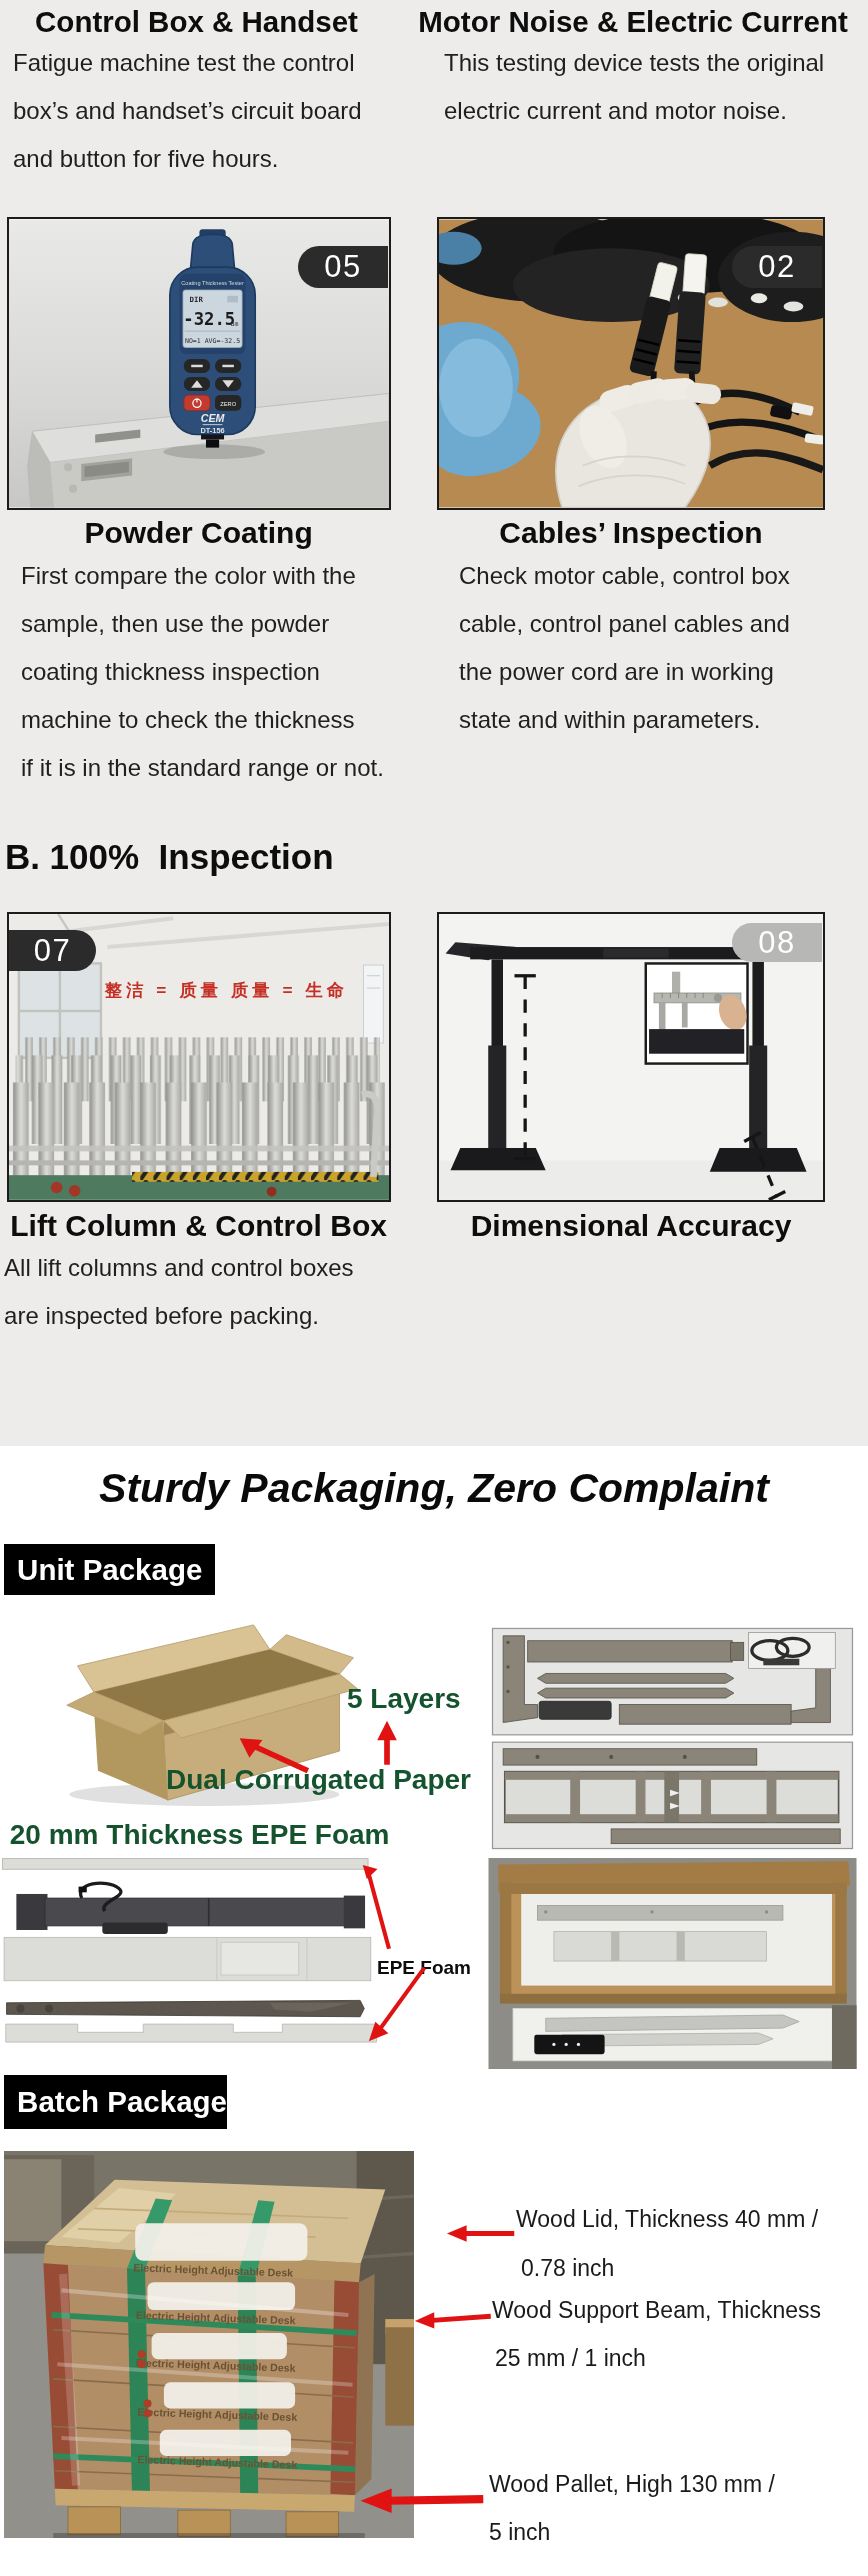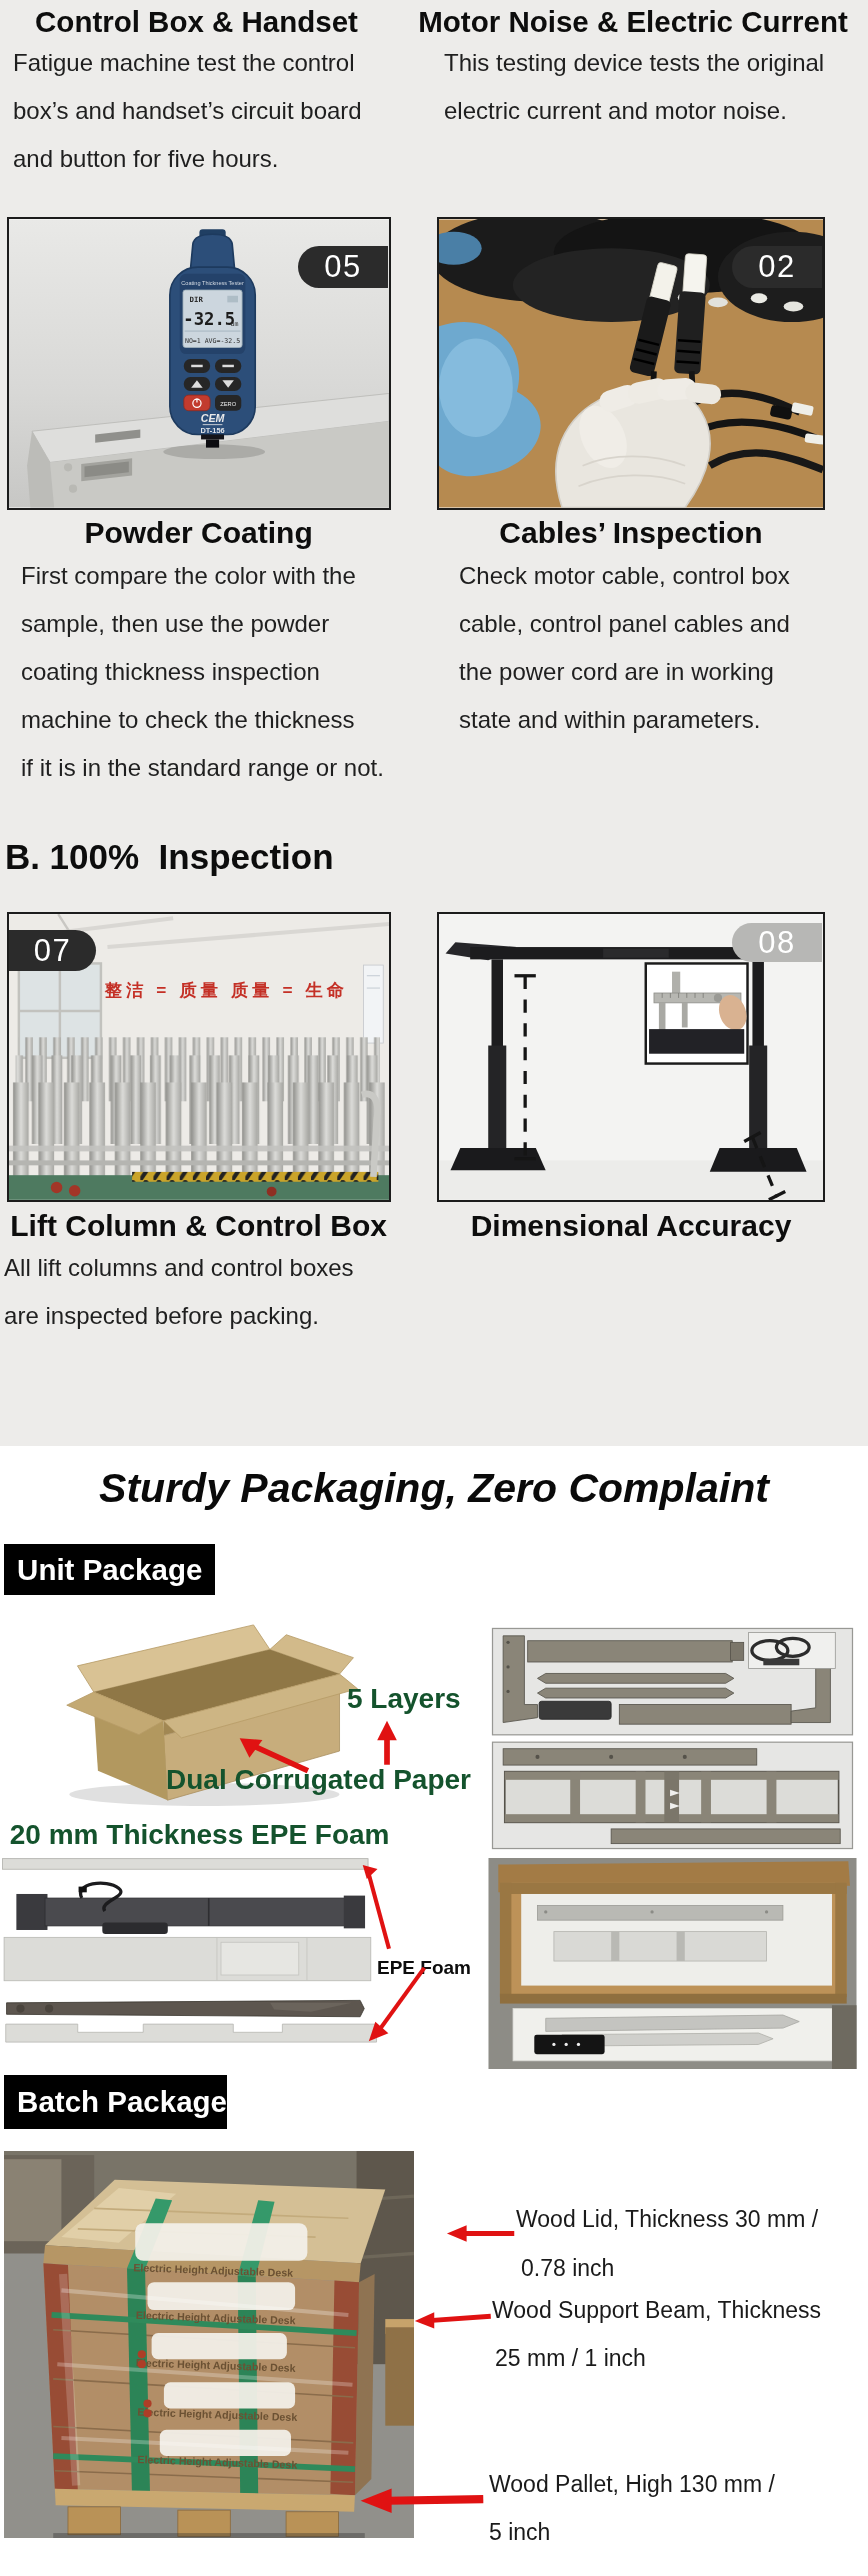--- a/index.html
+++ b/index.html
@@ -443,21 +443,21 @@
     <rect x="78" y="434" width="64" height="34" fill="#b99257" stroke="#8a6a3e"></rect>
     <rect x="212" y="438" width="64" height="32" fill="#b99257" stroke="#8a6a3e"></rect>
     <rect x="344" y="440" width="64" height="30" fill="#b99257" stroke="#8a6a3e"></rect>
     <rect x="60" y="466" width="380" height="6" fill="rgba(40,40,40,0.35)"></rect>
   </svg>
 
   <svg class="abs" style="left:442px;top:2222px;" width="78" height="23" viewBox="0 0 95 28">
     <line x1="88" y1="14" x2="26" y2="14" stroke="#e01212" stroke-width="6"></line>
     <polygon points="6,14 30,4 30,24" fill="#e01212"></polygon>
   </svg>
-  <div class="abs anno" style="left:516px;top:2206px;">Wood Lid, Thickness 30 mm /</div>
+  <div class="abs anno" style="left:516px;top:2206px;">Wood Lid, Thickness 40 mm /</div>
   <div class="abs anno" style="left:521px;top:2255px;">0.78 inch</div>
 
   <svg class="abs" style="left:408px;top:2309px;" width="88" height="21" viewBox="0 0 108 26">
     <line x1="102" y1="9" x2="30" y2="14" stroke="#e01212" stroke-width="6"></line>
     <polygon points="8,15 32,4 32,24" fill="#e01212"></polygon>
   </svg>
   <div class="abs anno" style="left:492px;top:2297px;">Wood Support Beam, Thickness</div>
   <div class="abs anno" style="left:495px;top:2345px;">25 mm / 1 inch</div>
 
   <svg class="abs" style="left:354px;top:2486px;" width="135" height="29.5" viewBox="0 0 165 36">

